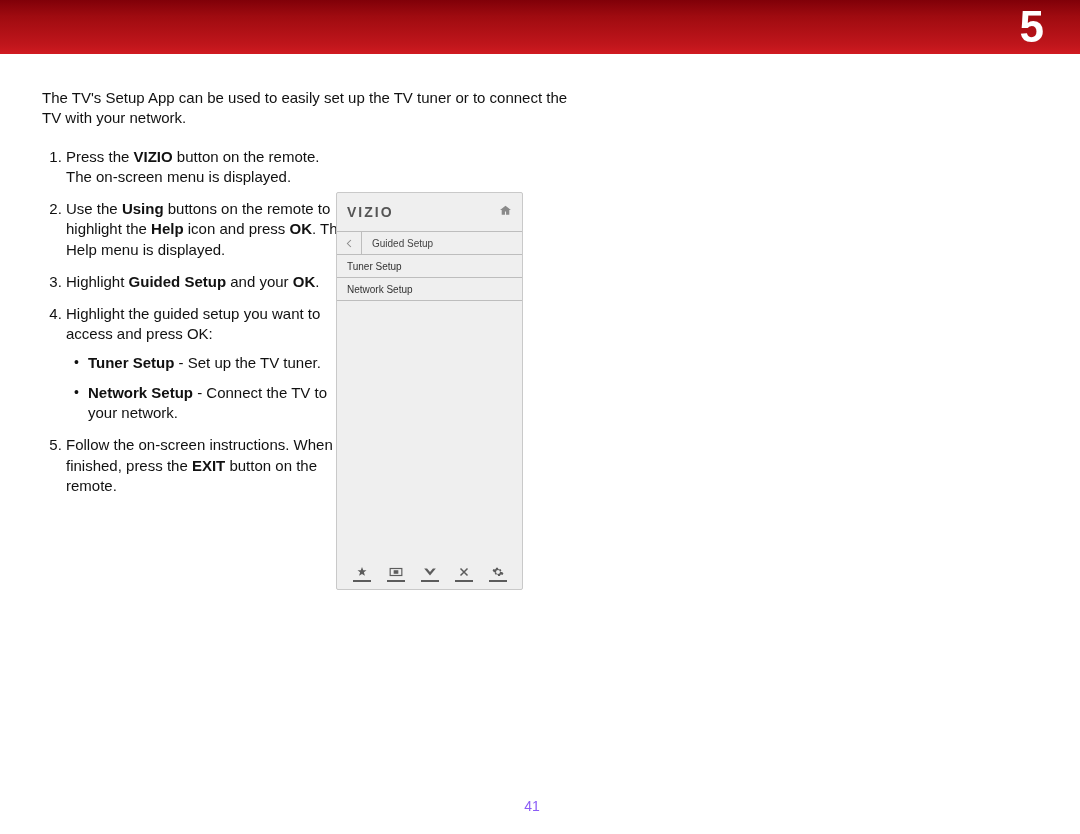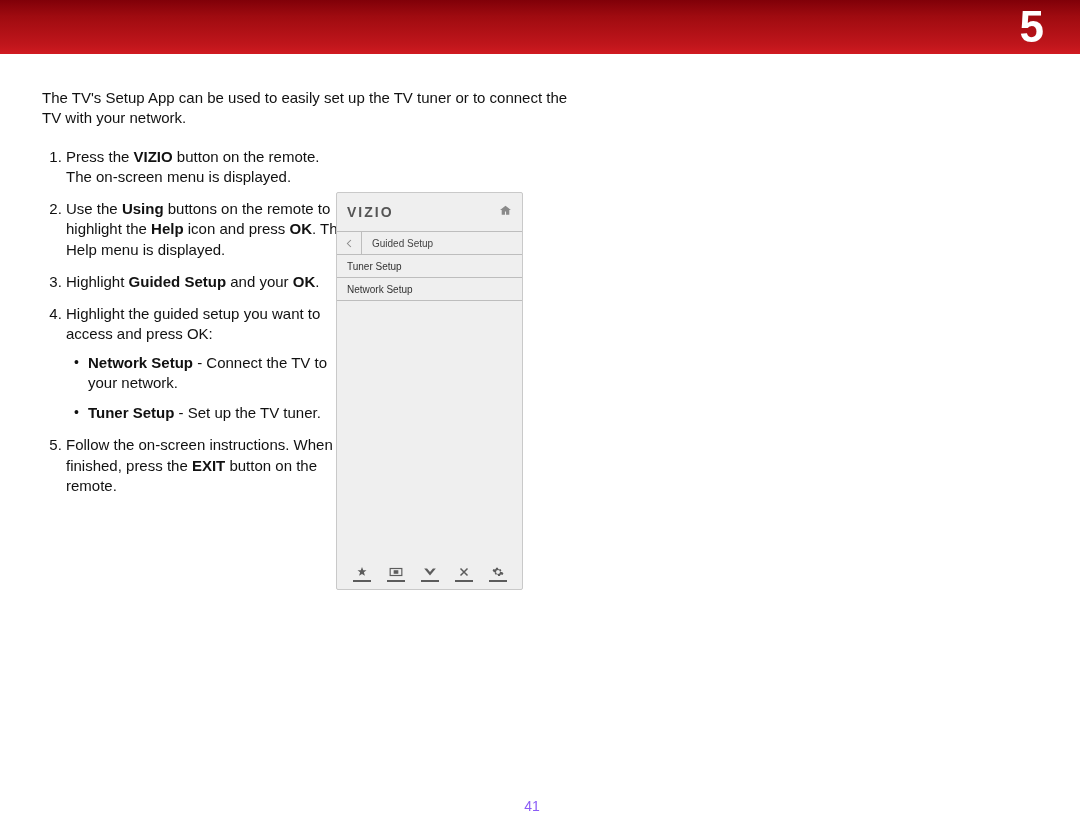--- a/index.html
+++ b/index.html
@@ -199,22 +199,22 @@
       </li>
       <li>
         <span>Use the </span><b>Using</b><span> buttons on the remote to highlight the </span><b>Help</b><span> icon and press </span><b>OK</b><span>. The Help menu is displayed.</span>
       </li>
       <li>
         <span>Highlight </span><b>Guided Setup</b><span> and your </span><b>OK</b><span>.</span>
       </li>
       <li>
         <span>Highlight the guided setup you want to access and press OK:</span>
         <ul class="bullets">
+          <li><b>Tuner Setup</b><span> - Set up the TV tuner.</span></li>
           <li><b>Network Setup</b><span> - Connect the TV to your network.</span></li>
-          <li><b>Tuner Setup</b><span> - Set up the TV tuner.</span></li>
         </ul>
       </li>
       <li>
         <span>Follow the on-screen instructions. When finished, press the </span><b>EXIT</b><span> button on the remote.</span>
       </li>
     </ol>
   </div>
 
   <div class="tv-menu">
     <div class="tv-header">

